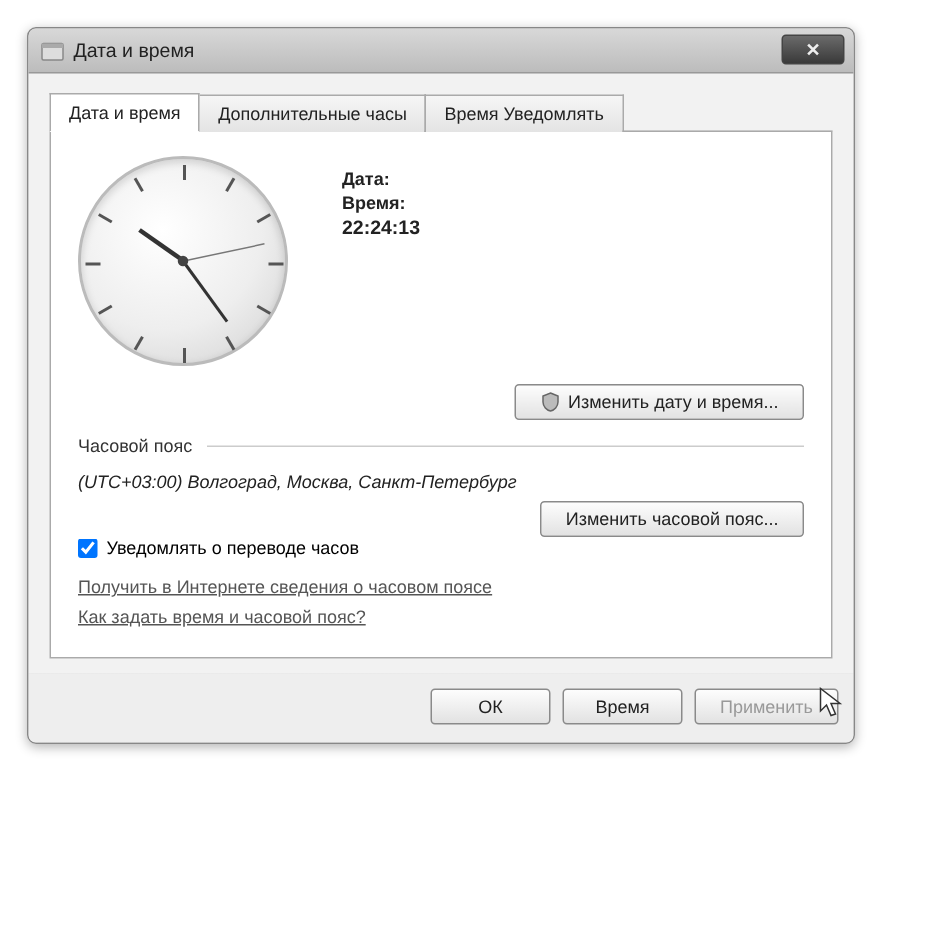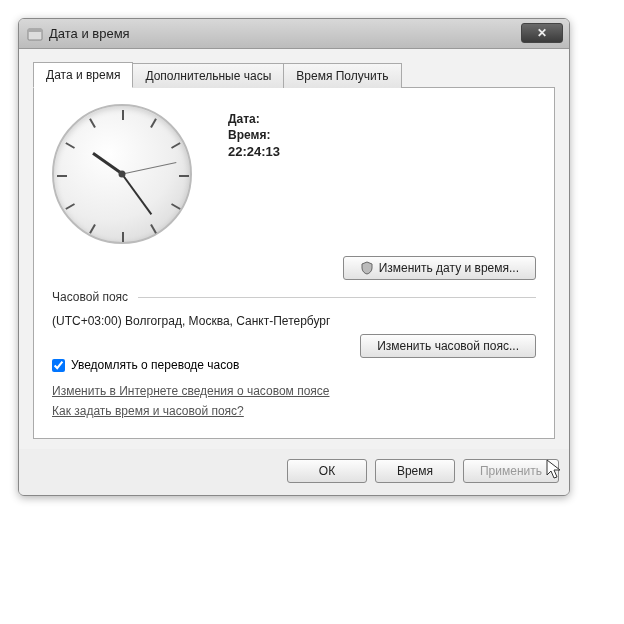--- a/index.html
+++ b/index.html
@@ -150,21 +150,21 @@
   margin: 10px 0 4px 0;
   display: flex;
   align-items: center;
   gap: 10px;
 }
 .section-label .divider-line {
   flex: 1;
   height: 1px;
   background: #ccc;
 }
-.tz-value { font-size: 12px; color:#222; margin: 10px 0 6px 0;}
+.tz-value { font-size: 12px; color:#222; margin: 10px 0 6px 0; font-style: italic;}
 .dst-text { font-size: 12px; color: #222; margin: 16px 0 12px 0; line-height: 1.4;}
 .checkbox-row { display:flex; align-items:center; gap:6px; font-size:12px; margin-bottom: 12px;}
 .checkbox-row input { width:13px; height:13px;}
 .link { color:#555; text-decoration: underline; font-size:12px; display:inline-block; margin-bottom:6px; cursor:pointer;}
 .footer {
   display:flex;
   justify-content:flex-end;
   gap:8px;
   padding: 10px 10px 12px 10px;
   background:#eee;
@@ -194,21 +194,21 @@
     <span class="title-text">Дата и время</span>
     <div class="close-btn">
       <span>✕</span>
     </div>
   </div>
 
   <div class="body">
     <div class="tabs">
       <div class="tab active">Дата и время</div>
       <div class="tab">Дополнительные часы</div>
-      <div class="tab">Время Получить</div>
+      <div class="tab">Время Уведомлять</div>
     </div>
 
     <div class="tab-panel">
 
       <div class="top-row">
         <div class="clock-wrap">
           <div class="clock">
             <div class="tick" style="transform:rotate(0deg)"></div>
             <div class="tick" style="transform:rotate(30deg)"></div>
             <div class="tick" style="transform:rotate(60deg)"></div>
@@ -257,21 +257,21 @@
           <span>Изменить часовой пояс...</span>
         </button>
       </div>
 
 
       <label class="checkbox-row">
         <input type="checkbox" checked="" style="">
         <span>Уведомлять о переводе часов</span>
       </label>
 
-      <a class="link">Изменить в Интернете сведения о часовом поясе</a><br>
+      <a class="link">Получить в Интернете сведения о часовом поясе</a><br>
       <a class="link">Как задать время и часовой пояс?</a>
 
     </div>
   </div>
 
   <div class="footer">
     <button class="btn">ОК</button>
     <button class="btn">Время</button>
     <button class="btn disabled">Применить</button>
   </div>

